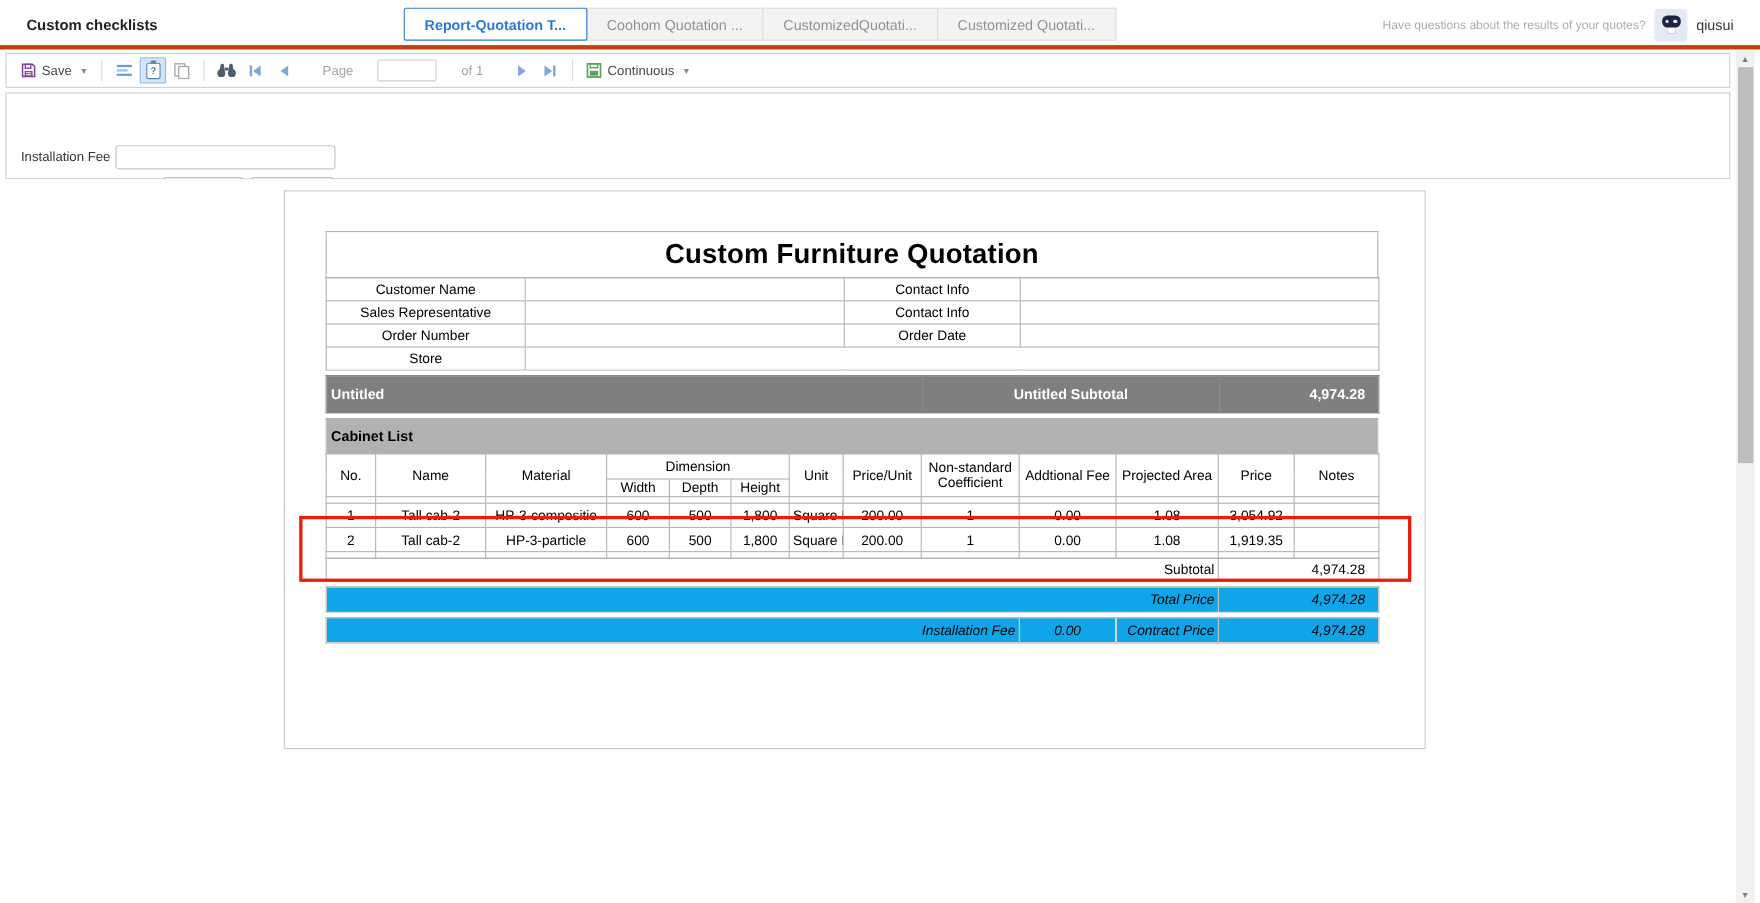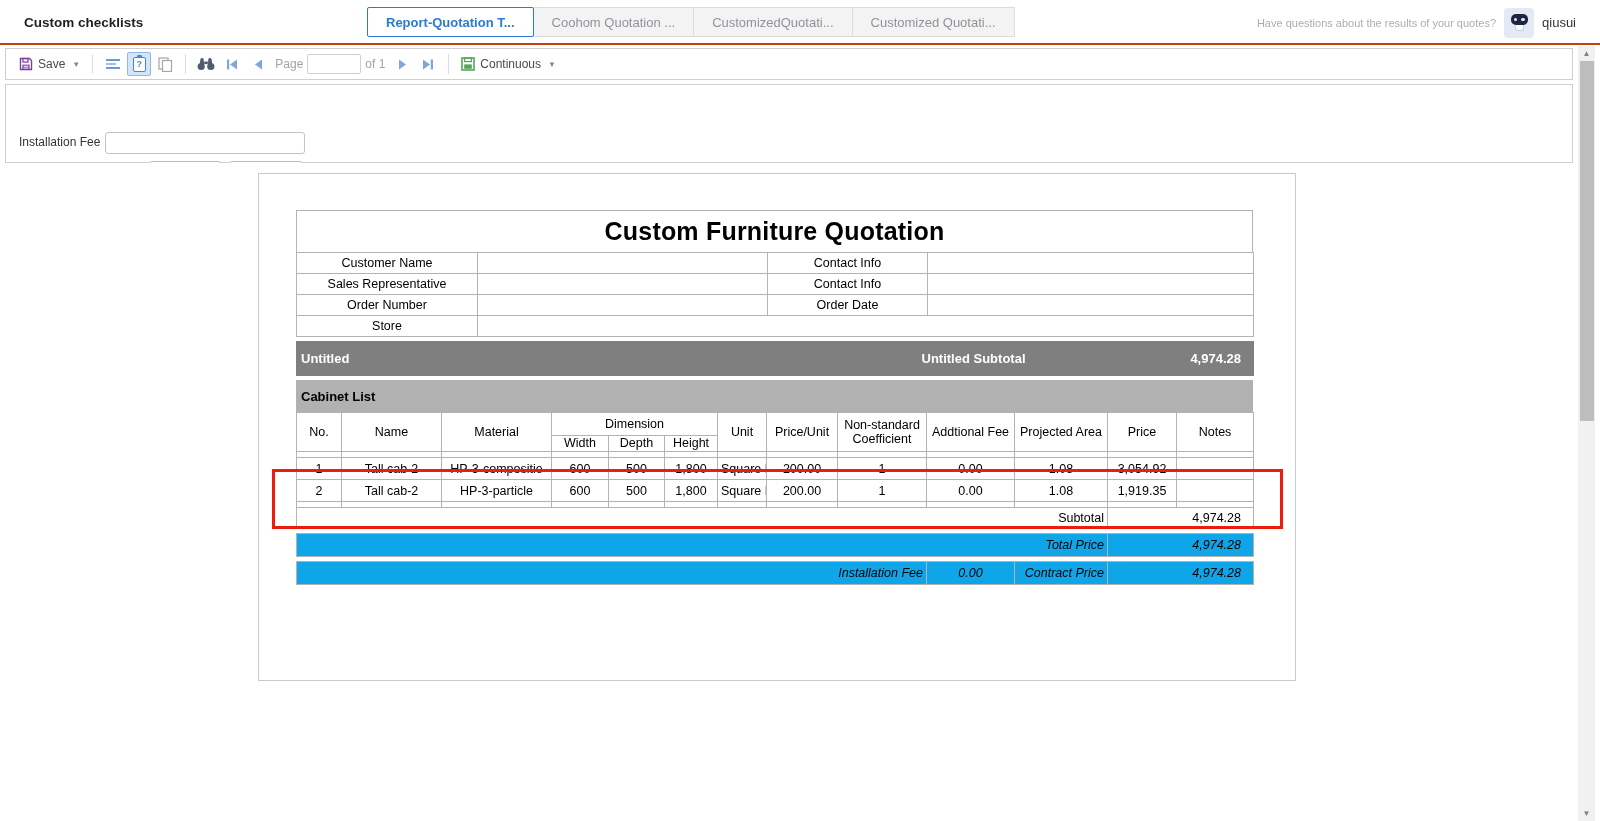--- a/index.html
+++ b/index.html
@@ -2,21 +2,21 @@
 <html><head>
 <meta charset="utf-8">
 <style>
   * { margin:0; padding:0; box-sizing:border-box; }
   html,body { width:1600px; height:821px; overflow:hidden; background:#fff;
     font-family:"Liberation Sans", sans-serif; color:#333; }
   .app { position:relative; width:1600px; height:821px; }
 
   
   .topbar { position:absolute; left:0; top:0; width:1600px; height:45px;
-    background:#fff; border-bottom:2px solid #c2410c; }
+    background:#fff; border-bottom:4px solid #c2410c; }
   .topbar-title { position:absolute; left:24px; top:15px; font-size:13.5px; font-weight:700; color:#1f1f1f; }
   .tabs { position:absolute; left:368px; top:7px; height:30px; display:flex; }
   .tab { height:30px; padding:0 18px; display:flex; align-items:center; justify-content:center;
     font-size:13px; color:#8f9399; background:#f3f3f4; border:1px solid #dcdcdc; margin-left:-1px;
     white-space:nowrap; cursor:pointer; }
   .tab.active { background:#fff; color:#2b7bd3; border:1px solid #2b7bd3; border-radius:2px; z-index:2; font-weight:600; }
   .top-right { position:absolute; right:24px; top:0; height:45px; display:flex; align-items:center; gap:8px; }
   .help-text { font-size:11px; color:#a9adb3; }
   .bot-avatar { width:30px; height:30px; border-radius:4px; background:#e4eaf4;
     display:flex; flex-direction:column; align-items:center; justify-content:center; cursor:pointer; }
@@ -31,21 +31,21 @@
   .viewer { position:absolute; left:0; top:46px; width:1600px; height:775px; background:#fff; }
 
   .toolbar { position:absolute; left:5px; top:2px; width:1568px; height:32px; background:#fff;
     border:1px solid #cfcfcf; display:flex; align-items:center; font-size:12px; color:#4a4a4a; padding:0 8px; }
   .tb-sep { width:1px; height:20px; background:#ddd; margin:0 7px; }
   .tb-btn { display:flex; align-items:center; gap:5px; padding:3px 5px; border-radius:2px; cursor:pointer; }
   .tb-icon-btn { width:24px; height:24px; display:flex; align-items:center; justify-content:center;
     border:1px solid transparent; border-radius:2px; cursor:pointer; margin:0 1px; }
   .tb-icon-btn.active { background:#d3e5f8; border-color:#8fb9e6; }
   .caret { font-size:8px; color:#888; margin-left:2px; }
-  .pg-label { color:#a3a3a3; margin:0 4px; }
+  .pg-label { color:#a3a3a3; margin:0 22px; }
   .pg-input { width:54px; height:20px; border:1px solid #d0d0d0; border-radius:2px; font-size:12px; padding:0 4px; }
   .clipboard-q { width:13px; height:15px; border:1.5px solid #4f86c0; border-radius:2px; position:relative;
     display:flex; align-items:center; justify-content:center; font-size:9px; font-weight:700; color:#4f86c0; background:#fff; }
   .clipboard-q:before { content:""; position:absolute; top:-3px; left:3px; width:5px; height:3px; background:#4f86c0; border-radius:1px; }
 
   
   .form-panel { position:absolute; left:5px; top:38px; width:1568px; height:79px; background:#fff; border:1px solid #cfcfcf; }
   .form-label { position:absolute; left:13px; top:52px; transform:translateY(-50%); font-size:12px; color:#333; top:57px; }
   .fee-input { position:absolute; left:99px; top:47px; width:200px; height:22px; border:1px solid #c4c4c4; border-radius:3px; font-size:12px; padding:0 6px; }
   .form-btn { position:absolute; top:76px; height:23px; background:#fff; border:1px solid #bdbdbd; border-radius:3px;

